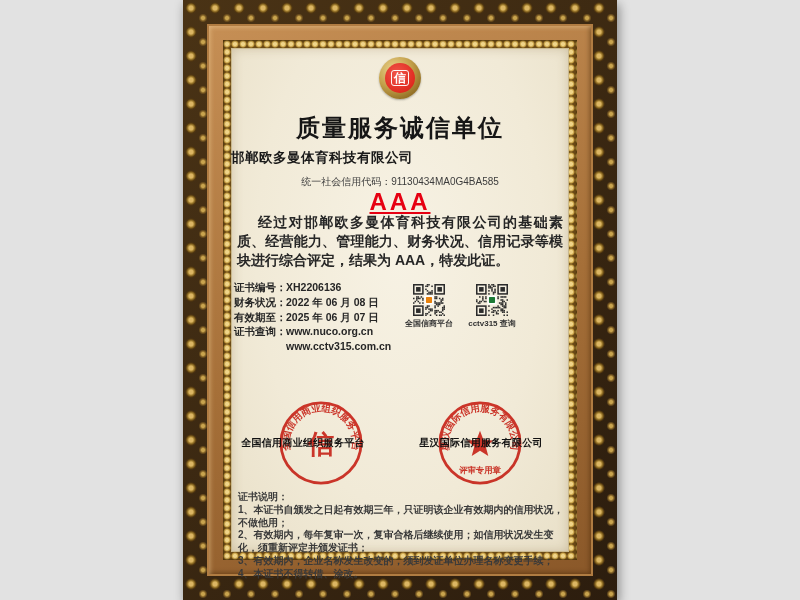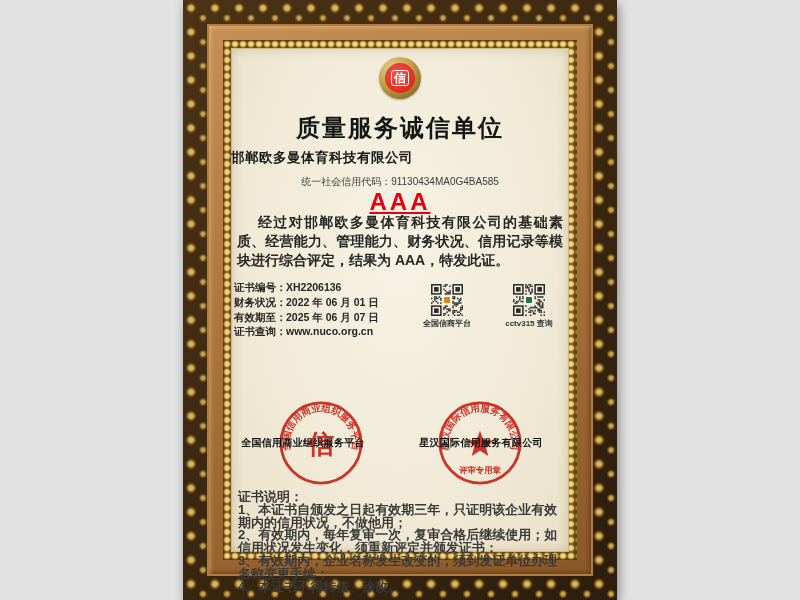--- a/index.html
+++ b/index.html
@@ -74,41 +74,41 @@
     position:absolute; top:165px; left:6px; right:6px;
     font-size:14px; font-weight:700; color:#262626; line-height:19px;
     text-align:justify; text-indent:21px;
   }
   .fields {
     position:absolute; top:232px; left:3px;
     font-size:10.5px; font-weight:700; color:#262626; line-height:14.8px;
   }
   .field-row { white-space:nowrap; }
   .field-label { display:inline-block; width:52px; }
-  .qrs { position:absolute; top:236px; left:200px; display:flex; gap:50px; }
+  .qrs { position:absolute; top:236px; left:182px; display:flex; gap:31px; }
   .qr-item { width:32px; text-align:center; }
   .qr-item svg { width:32px; height:32px; display:block; }
   .qr-caption { font-size:8px; font-weight:700; color:#333; margin-top:2px; white-space:nowrap; margin-left:-9px; width:50px; }
   .review { position:absolute; top:334px; left:28px; font-size:10.5px; font-weight:700; color:#333; }
   .ul { display:inline-block; border-bottom:1px solid #555; height:10px; }
   .u1 { width:100px; margin-left:2px; }
   .u2 { width:115px; margin-left:22px; }
   .seals { position:absolute; top:351px; left:0; right:0; height:112px; }
   .seal { position:absolute; top:0; width:88px; height:88px; mix-blend-mode:multiply; opacity:.92; z-index:1; }
   .seal-0 { left:46px; }
   .seal-1 { left:205px; }
   .issuer-name {
     position:absolute; top:37px; transform:translateX(-50%); z-index:2;
     font-size:10px; font-weight:800; color:#111; white-space:nowrap; letter-spacing:.3px;
   }
   .name-0 { left:72px; }
   .name-1 { left:250px; }
   .notes {
     position:absolute; top:443px; left:7px; right:5px;
-    font-size:13px; font-weight:700; color:#3a3a3a; line-height:12.8px;
+    font-size:10px; font-weight:700; color:#3a3a3a; line-height:12.8px;
   }
 </style>
 </head>
 <body>
 
 <div id="page">
   <div class="frame">
     <div class="wood">
       <div class="bead">
         <div class="paper">
@@ -120,23 +120,24 @@
           </div>
 
           <div class="title">质量服务诚信单位</div>
           <div class="company">邯郸欧多曼体育科技有限公司</div>
           <div class="code">统一社会信用代码：91130434MA0G4BA585</div>
           <div class="rating" style="color: rgb(230, 0, 18);">AAA</div>
           <div class="body-par">经过对邯郸欧多曼体育科技有限公司的基础素质、经营能力、管理能力、财务状况、信用记录等模块进行综合评定，结果为 AAA，特发此证。</div>
 
           <div class="fields">
               <div class="field-row"><span class="field-label">证书编号：</span><span>XH2206136</span></div>
-              <div class="field-row"><span class="field-label">财务状况：</span><span>2022 年 06 月 01 日</span></div>
+              <div class="field-row"><span class="field-label">财务状况：</span><span>2022 年 06 月 08 日</span></div>
               <div class="field-row"><span class="field-label">有效期至：</span><span>2025 年 06 月 07 日</span></div>
               <div class="field-row"><span class="field-label">证书查询：</span><span>www.nuco.org.cn</span></div>
+              <div class="field-row"><span class="field-label"></span><span>www.cctv315.com.cn</span></div>
             </div>
 
           <div class="qrs">
               <div class="qr-item">
                 <svg viewBox="0 0 21 21">
                   <rect x="9" y="0" width="1" height="1" fill="#2b2b2b"></rect>
                   <rect x="10" y="0" width="1" height="1" fill="#2b2b2b"></rect>
                   <rect x="8" y="1" width="1" height="1" fill="#2b2b2b"></rect>
                   <rect x="9" y="1" width="1" height="1" fill="#2b2b2b"></rect>
                   <rect x="12" y="1" width="1" height="1" fill="#2b2b2b"></rect>

